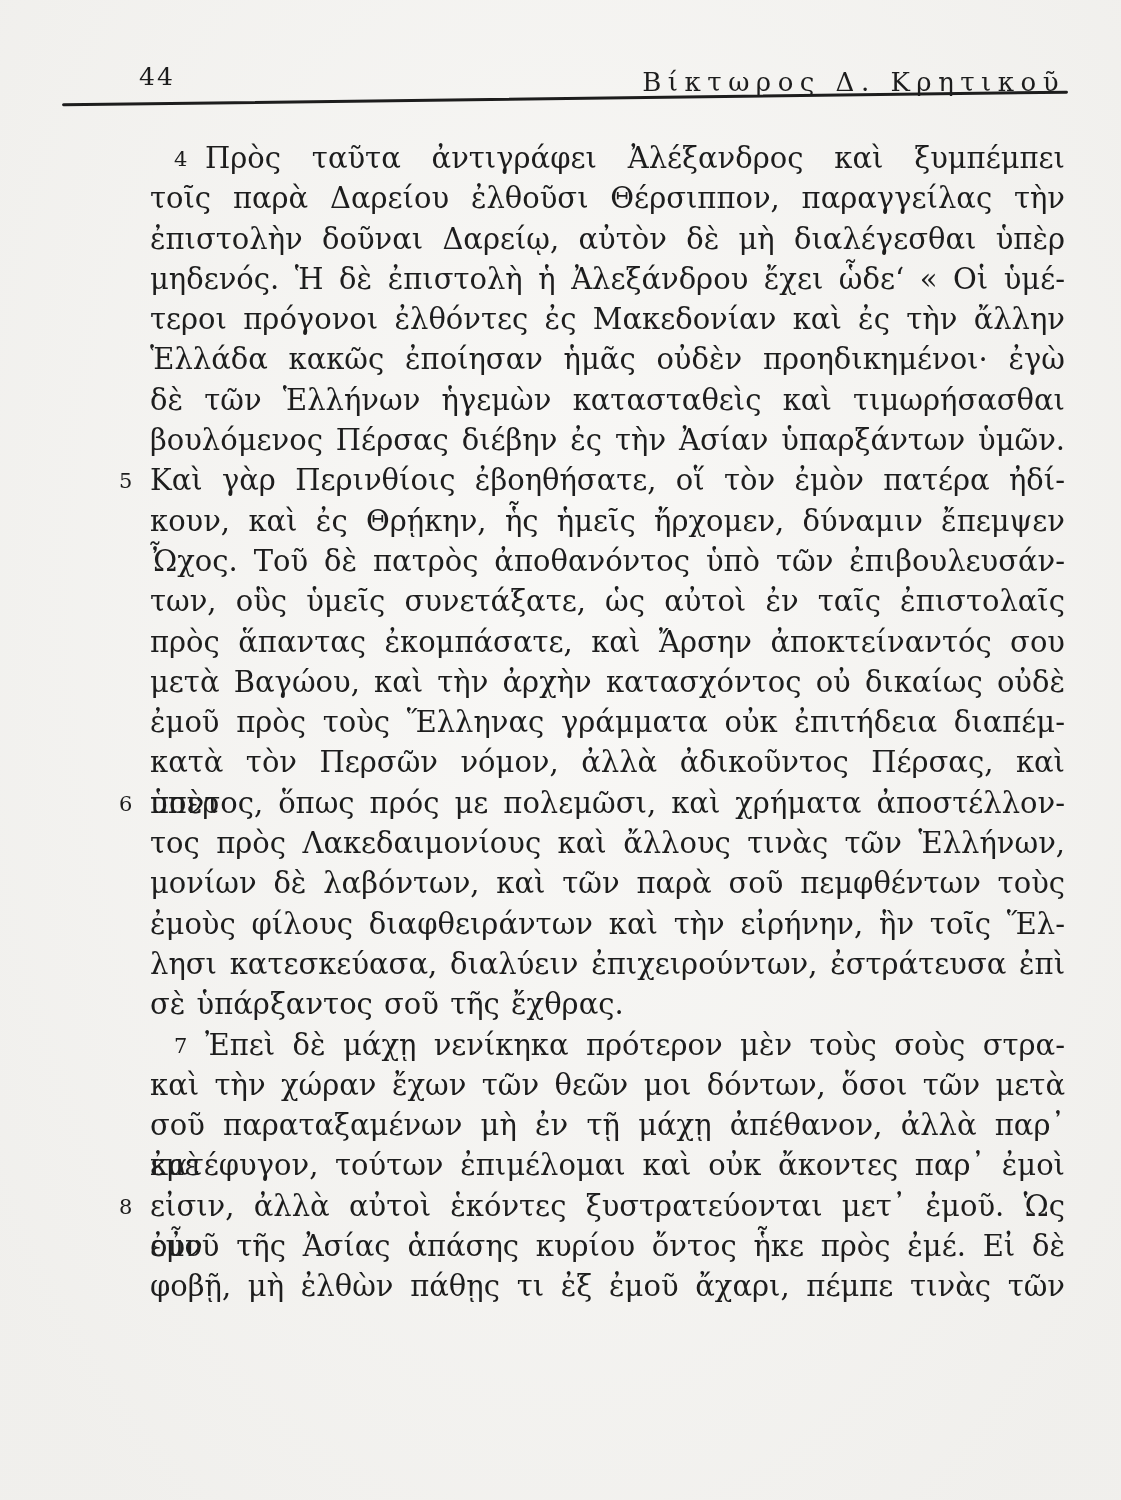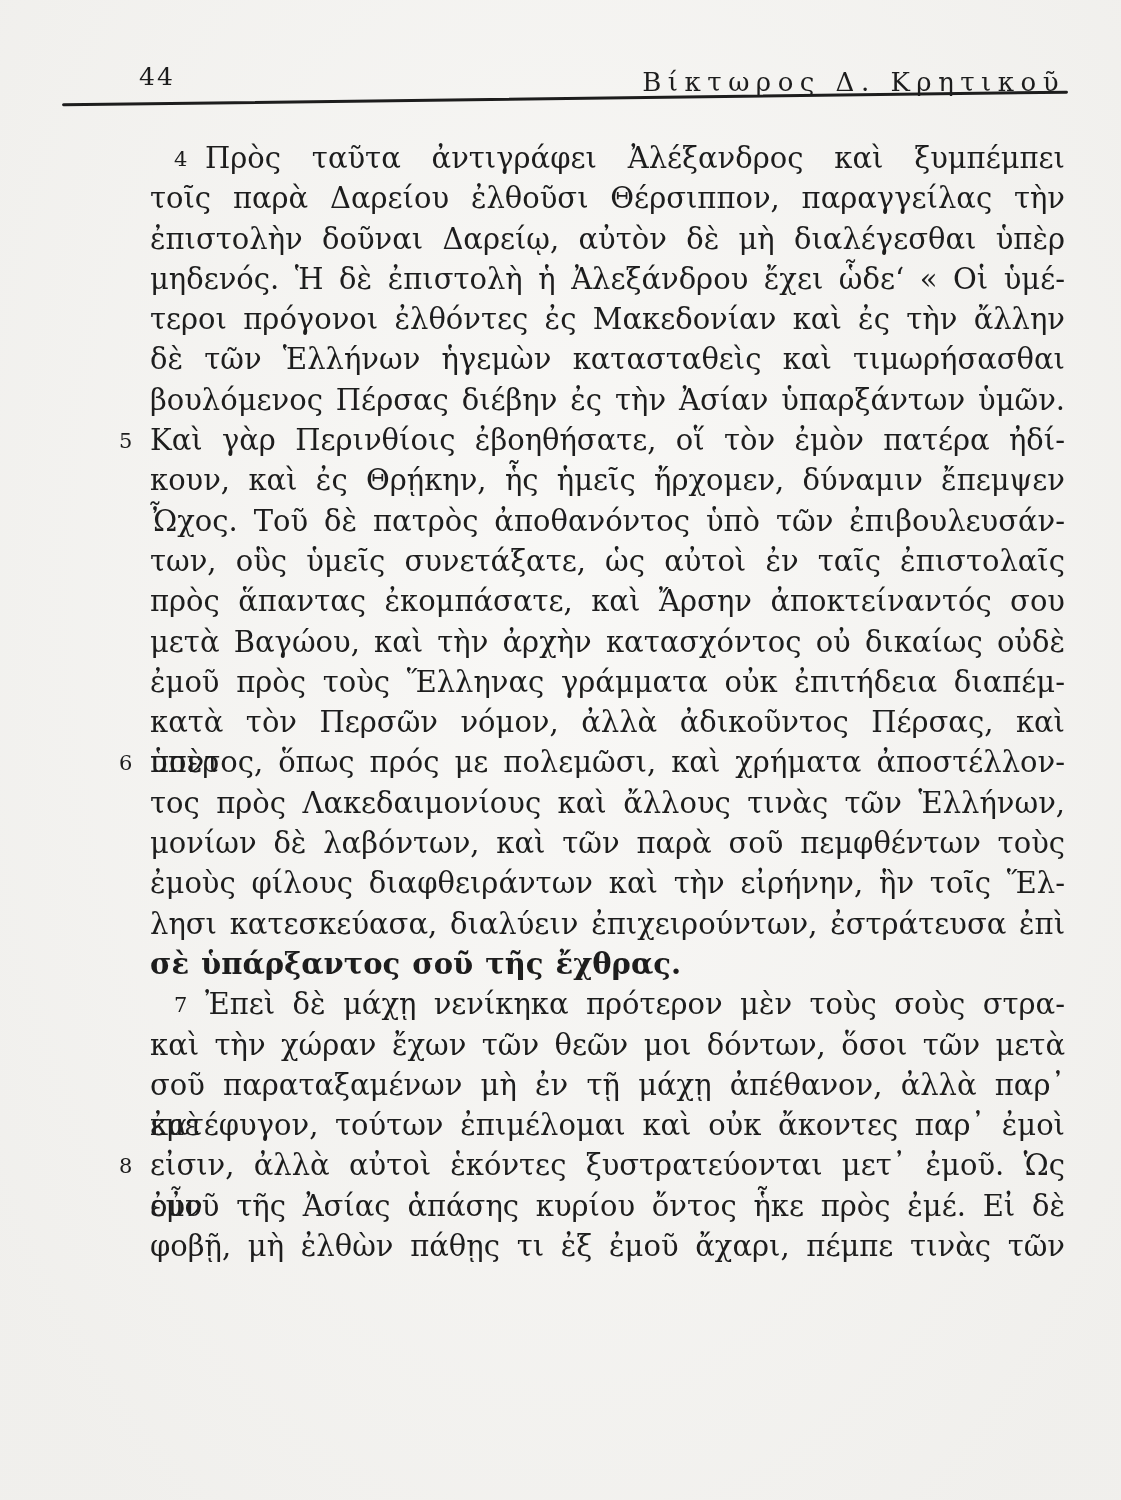--- a/index.html
+++ b/index.html
@@ -40,21 +40,21 @@
   }
   .line{
     position:relative;
     height:40.3px; line-height:40.3px;
     font-size:29px;
     text-align:justify;
     text-align-last:justify;
     word-spacing:2px;
   }
   .line.indent{ text-indent:55px; }
-  .line.short{ text-align-last:left;font-weight:bold; }
+  .line.short{ text-align-last:left; }
   .pnum{
     position:absolute; left:-31px; top:1px;
     font-size:21px; line-height:40.3px;
     letter-spacing:0;
     text-align:left;
   }
 </style>
 </head>
 <body>
 
@@ -63,20 +63,21 @@
 <div class="running-header">Βίκτωρος Δ. Κρητικοῦ</div>
 
 <div class="header-rule"></div>
 
 <main class="text-block">
     <div class="line indent"><span class="pnum">4</span><span>Πρὸς ταῦτα ἀντιγράφει Ἀλέξανδρος καὶ ξυμπέμπει</span></div>
     <div class="line"><span>τοῖς παρὰ Δαρείου ἐλθοῦσι Θέρσιππον, παραγγείλας τὴν</span></div>
     <div class="line"><span>ἐπιστολὴν δοῦναι Δαρείῳ, αὐτὸν δὲ μὴ διαλέγεσθαι ὑπὲρ</span></div>
     <div class="line"><span>μηδενός. Ἡ δὲ ἐπιστολὴ ἡ Ἀλεξάνδρου ἔχει ὧδε‘ « Οἱ ὑμέ-</span></div>
     <div class="line"><span>τεροι πρόγονοι ἐλθόντες ἐς Μακεδονίαν καὶ ἐς τὴν ἄλλην</span></div>
+    <div class="line"><span>Ἑλλάδα κακῶς ἐποίησαν ἡμᾶς οὐδὲν προηδικημένοι· ἐγὼ</span></div>
     <div class="line"><span>δὲ τῶν Ἑλλήνων ἡγεμὼν κατασταθεὶς καὶ τιμωρήσασθαι</span></div>
     <div class="line"><span>βουλόμενος Πέρσας διέβην ἐς τὴν Ἀσίαν ὑπαρξάντων ὑμῶν.</span></div>
     <div class="line"><span class="pnum">5</span><span>Καὶ γὰρ Περινθίοις ἐβοηθήσατε, οἵ τὸν ἐμὸν πατέρα ἠδί-</span></div>
     <div class="line"><span>κουν, καὶ ἐς Θρῄκην, ἧς ἡμεῖς ἤρχομεν, δύναμιν ἔπεμψεν</span></div>
     <div class="line"><span>Ὦχος. Τοῦ δὲ πατρὸς ἀποθανόντος ὑπὸ τῶν ἐπιβουλευσάν-</span></div>
     <div class="line"><span>των, οὓς ὑμεῖς συνετάξατε, ὡς αὐτοὶ ἐν ταῖς ἐπιστολαῖς</span></div>
     <div class="line"><span>πρὸς ἅπαντας ἐκομπάσατε, καὶ Ἄρσην ἀποκτείναντός σου</span></div>
     <div class="line"><span>μετὰ Βαγώου, καὶ τὴν ἀρχὴν κατασχόντος οὐ δικαίως οὐδὲ</span></div>
     <div class="line"><span>ἐμοῦ πρὸς τοὺς Ἕλληνας γράμματα οὐκ ἐπιτήδεια διαπέμ-</span></div>
     <div class="line"><span>κατὰ τὸν Περσῶν νόμον, ἀλλὰ ἀδικοῦντος Πέρσας, καὶ ὑπὲρ</span></div>

